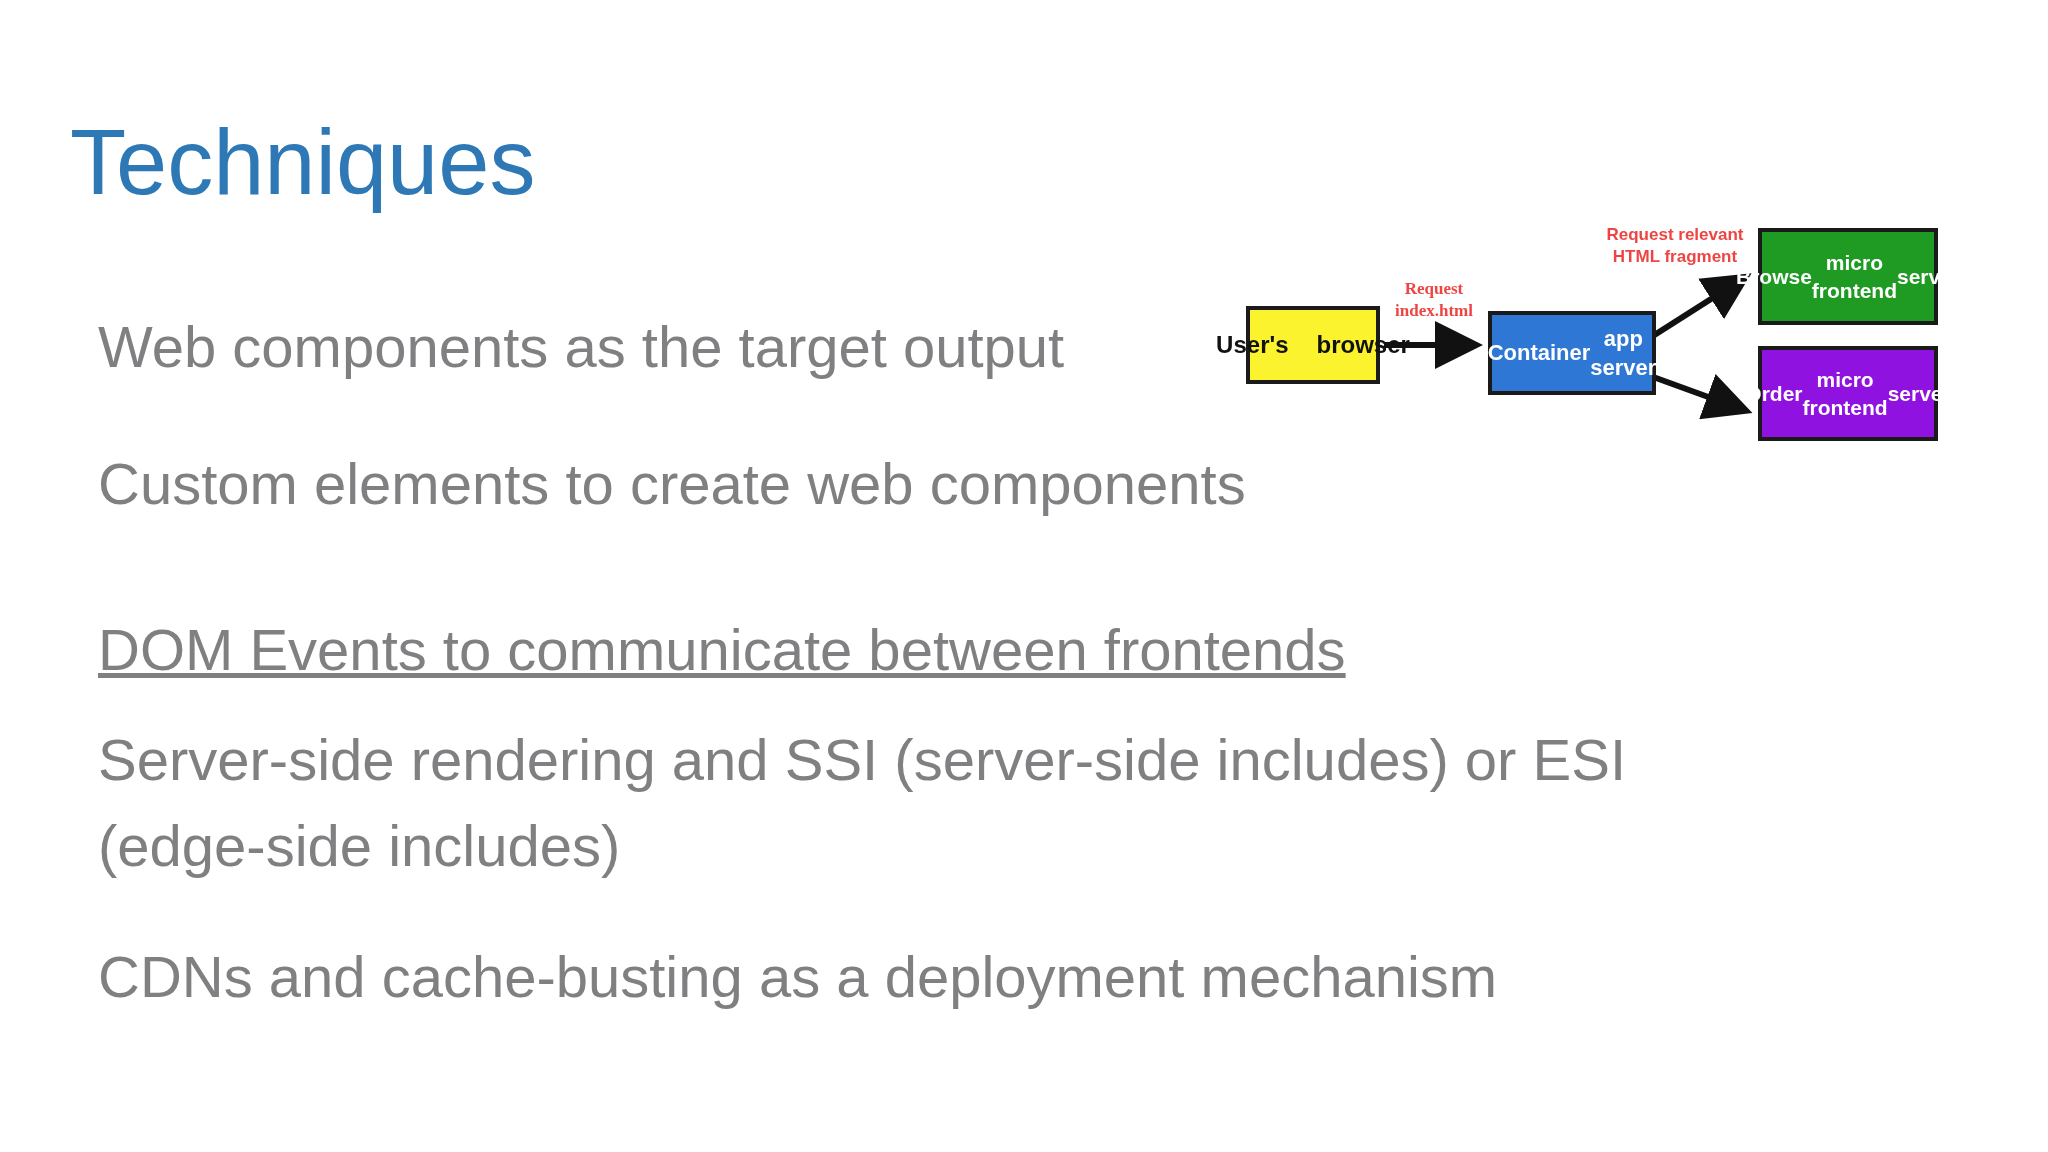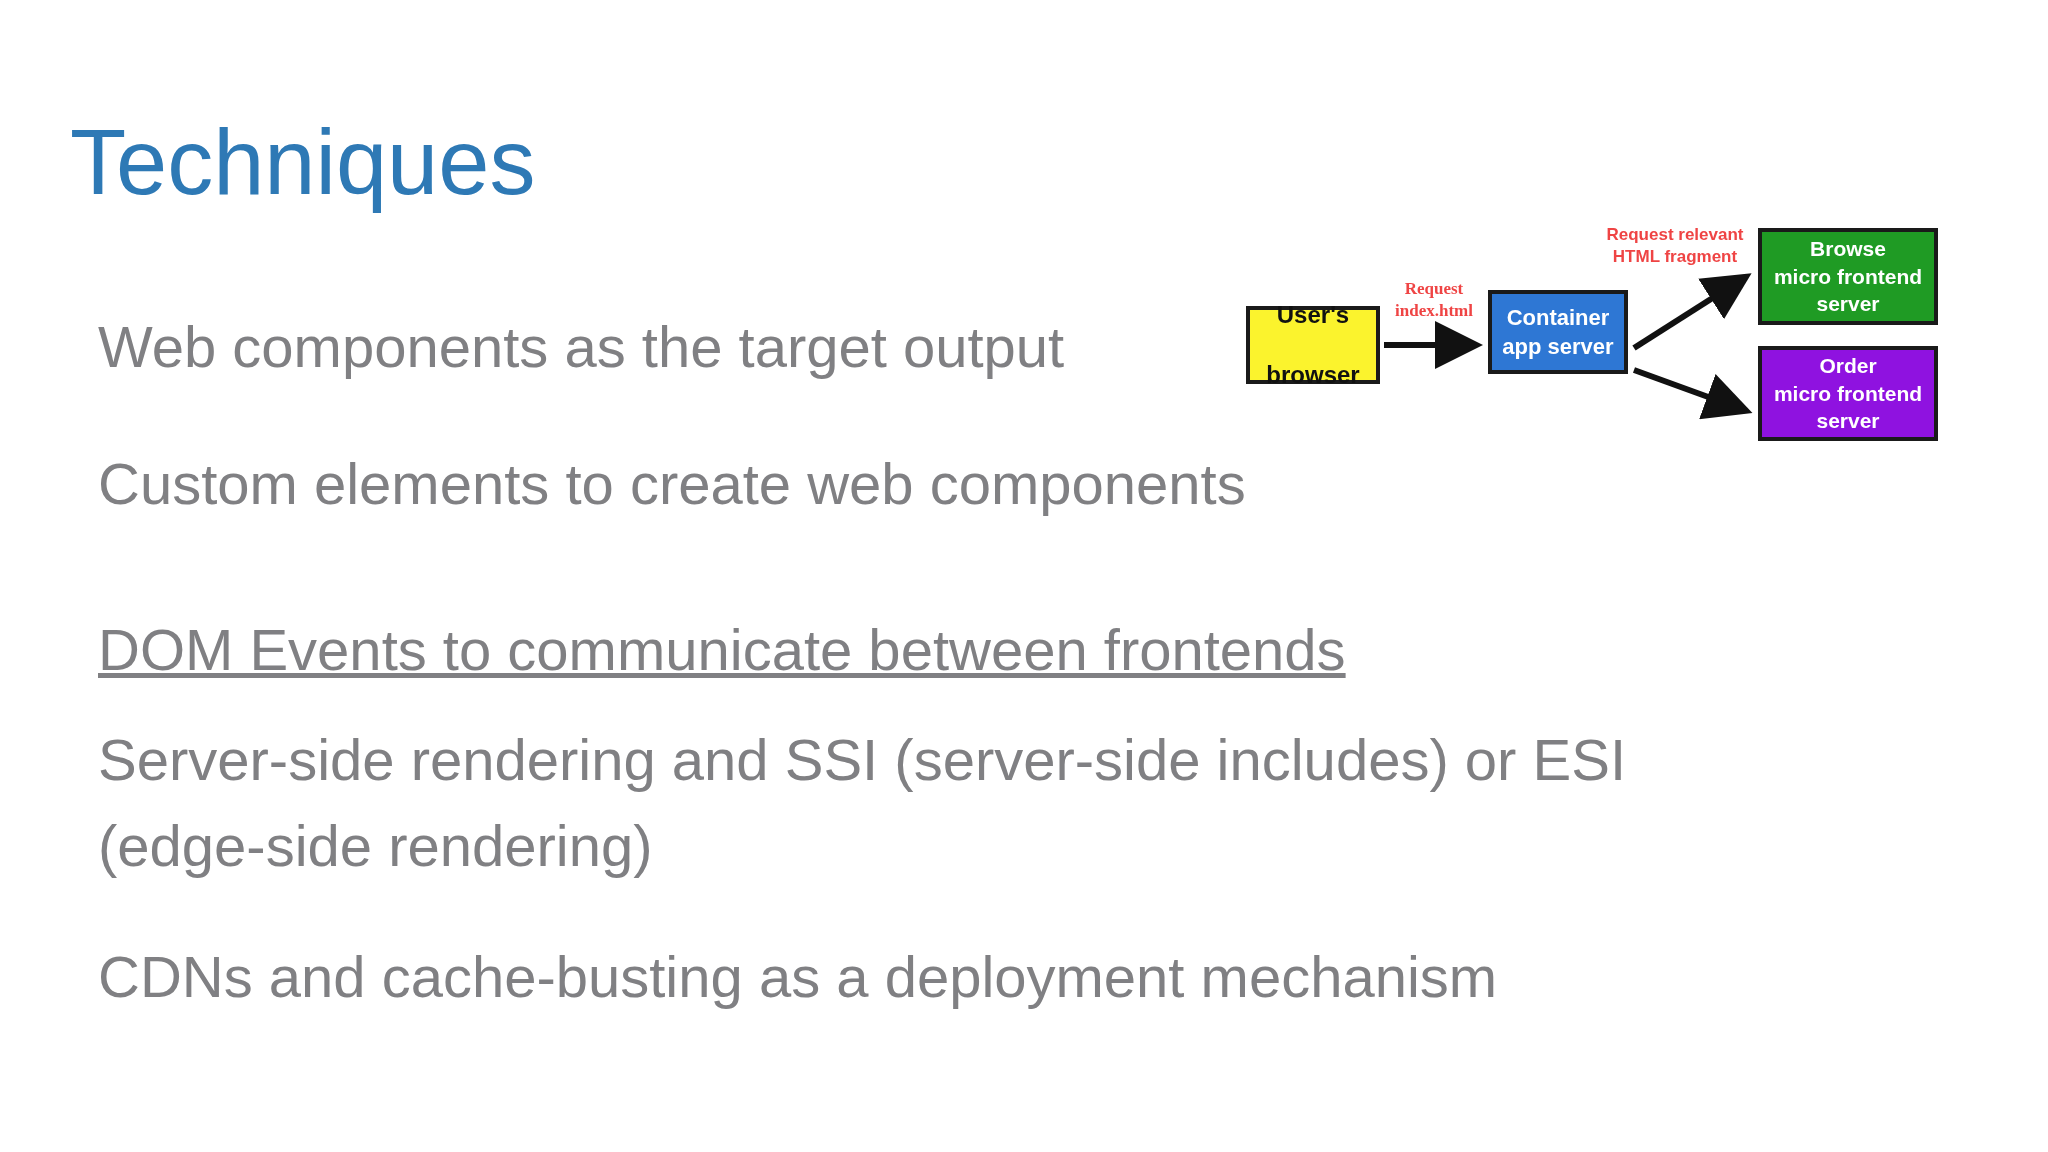--- a/index.html
+++ b/index.html
@@ -19,26 +19,26 @@
   .bullet span{display:block;}
 
   
   .diagram{
     position:absolute;left:1230px;top:218px;width:720px;height:240px;
   }
   .diagram svg.arrows{position:absolute;left:0;top:0;width:720px;height:240px;}
   .node{
     position:absolute;box-sizing:border-box;
     border:4px solid #1a1a1a;
-    display:flex;flex-direction:column;align-items:center;justify-content:center;
+    display:flex;flex-direction:row;align-items:center;justify-content:center;
     text-align:center;font-weight:700;
   }
   .node span{display:block;line-height:1.32;}
   .node-users   {left:16px;  top:88px;  width:134px; height:78px; font-size:24px;gap:28px;}
-  .node-container{left:258px;top:72px;  width:140px; height:84px; font-size:22px;}
+  .node-container{left:258px;top:93px;  width:168px; height:84px; font-size:22px;}
   .node-browse  {left:528px; top:10px;  width:180px; height:97px; font-size:21px;}
   .node-order   {left:528px; top:128px; width:180px; height:95px; font-size:21px;}
   .dlabel{
     position:absolute;text-align:center;color:#ef4444;
     font-size:17px;font-weight:700;line-height:22px;
   }
   .dlabel span{display:block;}
   .label-request-index   {left:126px;top:60px;width:156px;font-family:Liberation Serif, serif;}
   .label-request-fragment{left:330px;top:6px;width:230px;}
   .label-assembles       {left:206px;top:172px;width:248px;}
@@ -53,21 +53,21 @@
     <span>Web components as the target output</span>
   </div>
   <div class="bullet" style="top:441px;">
     <span>Custom elements to create web components</span>
   </div>
   <div class="bullet" style="top:607px;text-decoration:underline;">
     <span>DOM Events to communicate between frontends</span>
   </div>
   <div class="bullet" style="top:717px;">
     <span>Server-side rendering and SSI (server-side includes) or ESI</span>
-    <span>(edge-side rendering)</span>
+    <span>(edge-side includes)</span>
   </div>
   <div class="bullet" style="top:934px;">
     <span>CDNs and cache-busting as a deployment mechanism</span>
   </div>
 </div>
 
 <div class="diagram">
 
   <svg class="arrows" viewBox="0 0 720 240" xmlns="http://www.w3.org/2000/svg">
     <defs>

